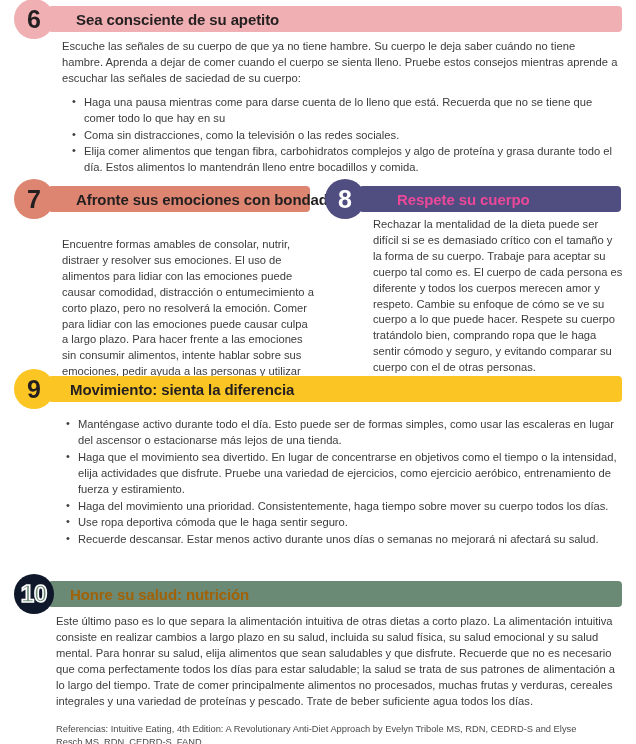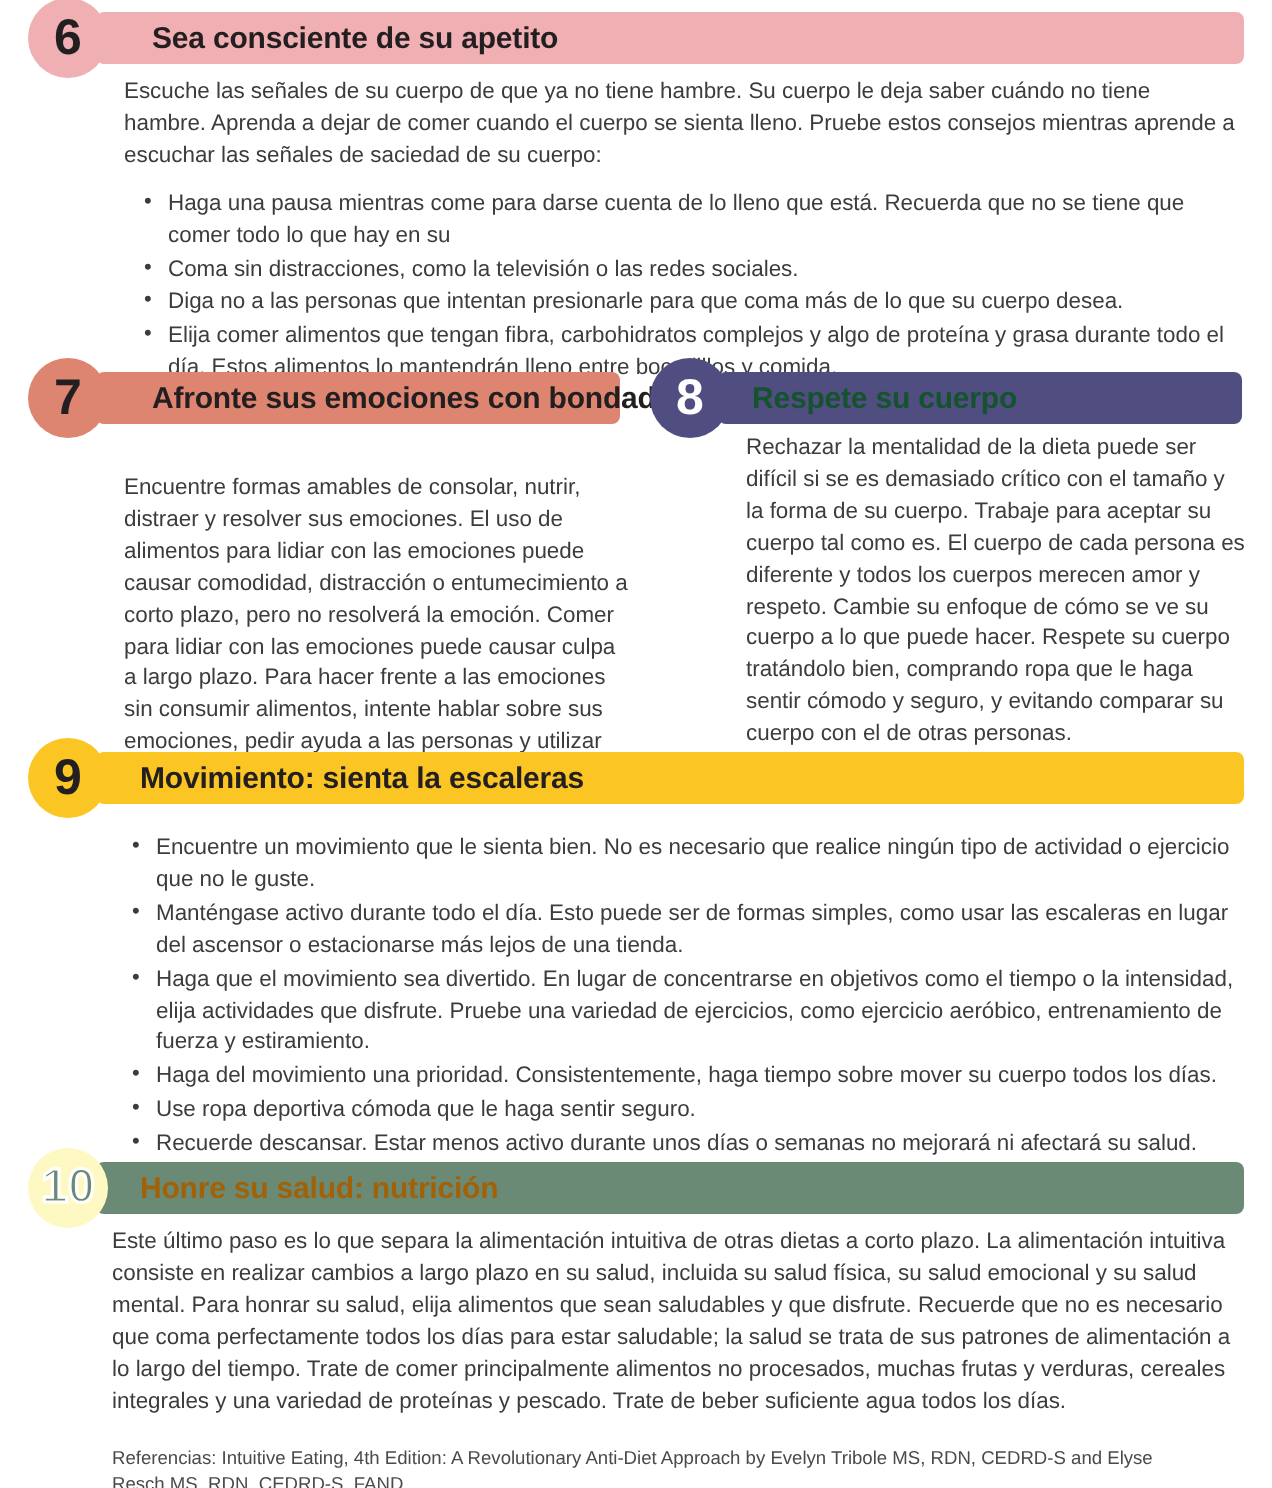--- a/index.html
+++ b/index.html
@@ -105,35 +105,35 @@
   #sec7 { left: 14px; top: 186px; width: 300px; }
   #sec7 .sec-bar { width: 262px; background: #dd8570; }
   #sec7 .sec-circle { background: #dd8570; color: #231f20; }
   #sec7 .sec-title { left: 62px; color: #231f20; }
   #sec7 .sec-body { margin-left: 48px; width: 252px; padding-top: 25px; }
 
   
   #sec8 { left: 325px; top: 186px; width: 297px; }
   #sec8 .sec-bar { width: 262px; background: #504d80; }
   #sec8 .sec-circle { background: #504d80; color: #ffffff; }
-  #sec8 .sec-title { left: 51px; color: #14532d; }
+  #sec8 .sec-title { left: 72px; color: #ec4899; }
   #sec8 .sec-body { margin-left: 48px; width: 250px; padding-top: 5px; }
 
   
   #sec9 { left: 14px; top: 376px; width: 608px; }
   #sec9 .sec-bar { width: 574px; background: #fbc524; }
   #sec9 .sec-circle { background: #fbc524; color: #231f20; }
   #sec9 .sec-title { left: 56px; color: #231f20; }
   #sec9 .sec-body { margin-left: 42px; width: 562px; padding-top: 7px; }
 
   
   #sec10 { left: 14px; top: 581px; width: 608px; }
   #sec10 .sec-bar { width: 574px; background: #6b8a76; }
   #sec10 .sec-circle {
-    background: #fef9c3;
+    background: #0f172a;
     color: #6b8a76;
     font-size: 24px;
     -webkit-text-stroke: 1.6px #ffffff;
   }
   #sec10 .sec-title { left: 56px; color: #a16207; }
   #sec10 .sec-body { margin-left: 42px; width: 562px; padding-top: 7px; }
 
   .references {
     margin-top: 14px;
     font-size: 9.3px;
@@ -151,21 +151,20 @@
     <div class="sec-head">
       <div class="sec-bar"></div>
       <div class="sec-circle">6</div>
       <div class="sec-title">Sea consciente de su apetito</div>
     </div>
     <div class="sec-body">
       <p>Escuche las señales de su cuerpo de que ya no tiene hambre. Su cuerpo le deja saber cuándo no tiene hambre. Aprenda a dejar de comer cuando el cuerpo se  sienta  lleno. Pruebe estos consejos mientras aprende a escuchar las señales de saciedad de su cuerpo:</p>
       <ul class="bullets">
         <li>Haga una pausa mientras come para darse cuenta de lo lleno que está. Recuerda que no se tiene que comer todo lo que hay en su</li>
         <li>Coma sin distracciones, como la televisión o las redes sociales.</li>
-        <li>Diga no a las personas que intentan presionarle para que coma más de lo que su cuerpo desea.</li>
         <li>Elija comer alimentos que tengan fibra, carbohidratos complejos y algo de proteína y grasa durante todo el día. Estos alimentos lo mantendrán lleno entre bocadillos y comida.</li>
       </ul>
     </div>
   </div>
 
   <div class="section" id="sec7">
     <div class="sec-head">
       <div class="sec-bar"></div>
       <div class="sec-circle">7</div>
       <div class="sec-title">Afronte sus emociones con bondad</div>
@@ -183,25 +182,24 @@
     </div>
     <div class="sec-body">
       <p>Rechazar la mentalidad de la dieta puede ser difícil si se es demasiado crítico con el tamaño y la forma de su cuerpo. Trabaje para aceptar su cuerpo tal como es. El cuerpo de cada persona es diferente y todos los cuerpos merecen amor y respeto. Cambie su enfoque de cómo se ve su cuerpo a lo que puede hacer. Respete su cuerpo tratándolo bien, comprando ropa que le haga sentir cómodo y seguro, y evitando comparar su cuerpo con el de otras personas.</p>
     </div>
   </div>
 
   <div class="section" id="sec9">
     <div class="sec-head">
       <div class="sec-bar"></div>
       <div class="sec-circle">9</div>
-      <div class="sec-title">Movimiento: sienta la escaleras</div>
+      <div class="sec-title">Movimiento: sienta la diferencia</div>
     </div>
     <div class="sec-body">
       <ul class="bullets">
-        <li>Encuentre un movimiento que le sienta bien. No es necesario que realice ningún tipo de actividad o ejercicio que no le guste.</li>
         <li>Manténgase activo durante todo el día. Esto puede ser de formas simples, como usar las escaleras en lugar del ascensor o estacionarse más lejos de una tienda.</li>
         <li>Haga que el movimiento sea divertido. En lugar de concentrarse en objetivos como el tiempo o la intensidad, elija actividades que disfrute. Pruebe una variedad de ejercicios, como ejercicio aeróbico, entrenamiento de fuerza y estiramiento.</li>
         <li>Haga del movimiento una prioridad. Consistentemente, haga tiempo sobre mover su cuerpo todos los días.</li>
         <li>Use ropa deportiva cómoda que le haga sentir seguro.</li>
         <li>Recuerde descansar. Estar menos activo durante unos días o semanas no mejorará ni afectará su salud.</li>
       </ul>
     </div>
   </div>
 
   <div class="section" id="sec10">

